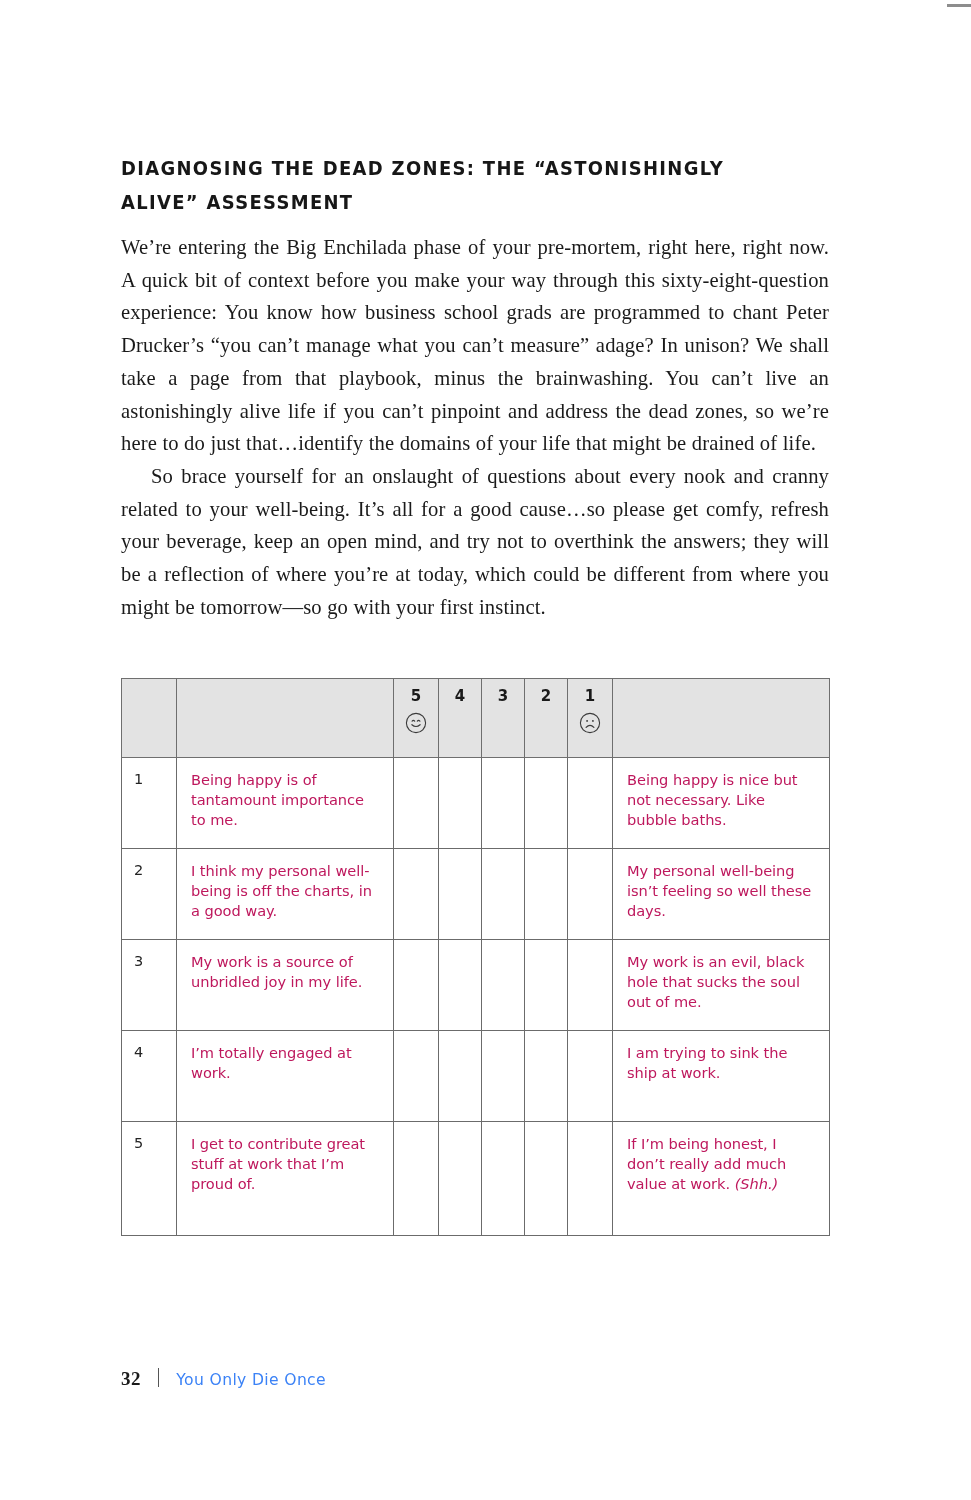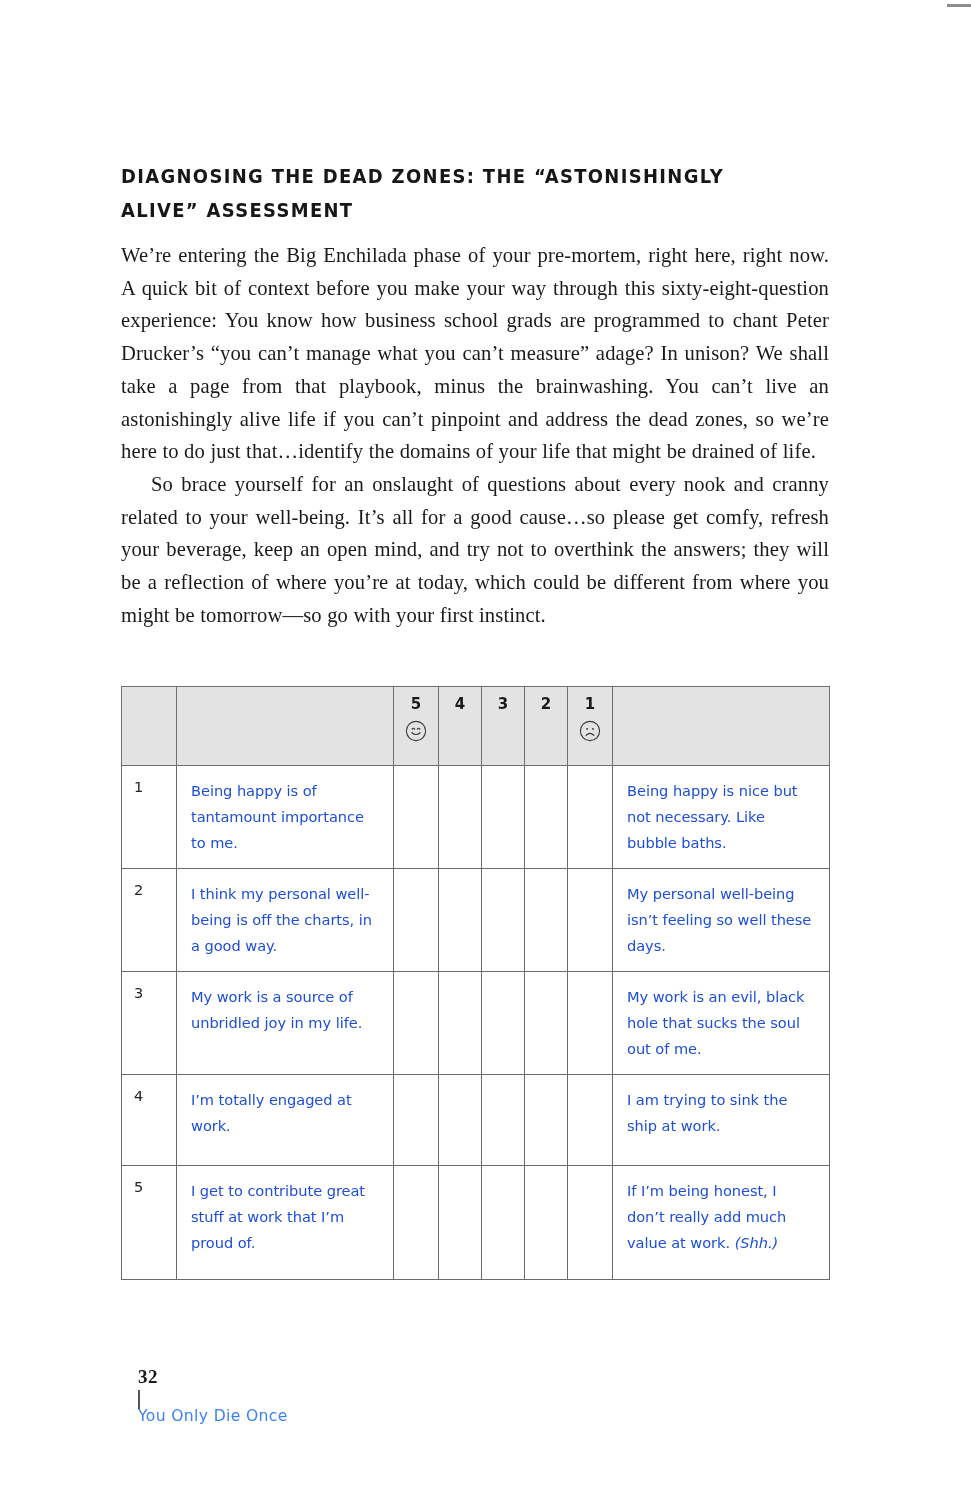--- a/index.html
+++ b/index.html
@@ -23,21 +23,21 @@
     top: 4px;
     right: 0px;
     width: 24px;
     height: 3px;
     background: #8d8d8d;
   }
 
   .page {
     position: absolute;
     left: 121px;
-    top: 8px;
+    top: 0;
     width: 708px;
   }
 
   
   .section-heading {
     margin: 0;
     padding-top: 152px;
     font-family: "DejaVu Sans", "Liberation Sans", sans-serif;
     font-size: 19.5px;
     font-weight: 700;
@@ -115,22 +115,22 @@
     font-family: "DejaVu Sans", "Liberation Sans", sans-serif;
     font-size: 14.5px;
     color: #232323;
     padding: 13px 0 0 12px !important;
     line-height: 1.2;
   }
   td.statement-cell,
   td.counter-cell {
     font-family: "DejaVu Sans", "Liberation Sans", sans-serif;
     font-size: 14.6px;
-    line-height: 26px;
-    color: #1d4ed8;
+    line-height: 20px;
+    color: #be185d;
     padding: 12px 14px 12px 14px !important;
     letter-spacing: -0.05px;
   }
   td.statement-cell { transform: none; }
   td.mark-cell { background: #ffffff; }
   .shh { font-style: italic; }
 
   
   tr.data-row.h1 td { height: 66px; }
   tr.data-row.h2 td { height: 66px; }
@@ -139,21 +139,20 @@
   tr.data-row.h5 td { height: 89px; }
 
   
   .page-footer {
     position: absolute;
     left: 121px;
     top: 1366px;
     display: flex;
     align-items: baseline;
     gap: 0;
-    flex-direction: column;
   }
   .folio {
     font-family: "Liberation Serif", "DejaVu Serif", serif;
     font-size: 19px;
     font-weight: 700;
     color: #1a1a1a;
     letter-spacing: 0.4px;
   }
   .folio-rule {
     display: inline-block;

